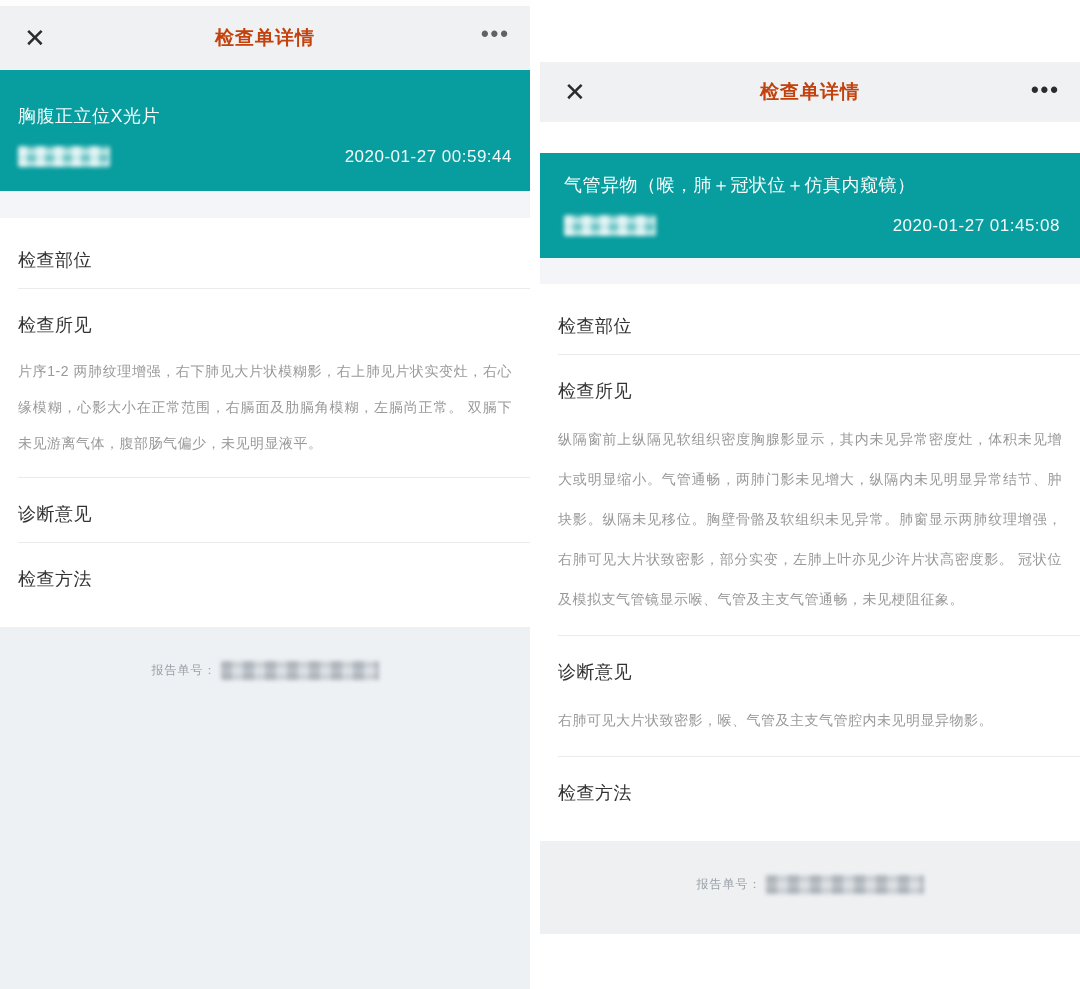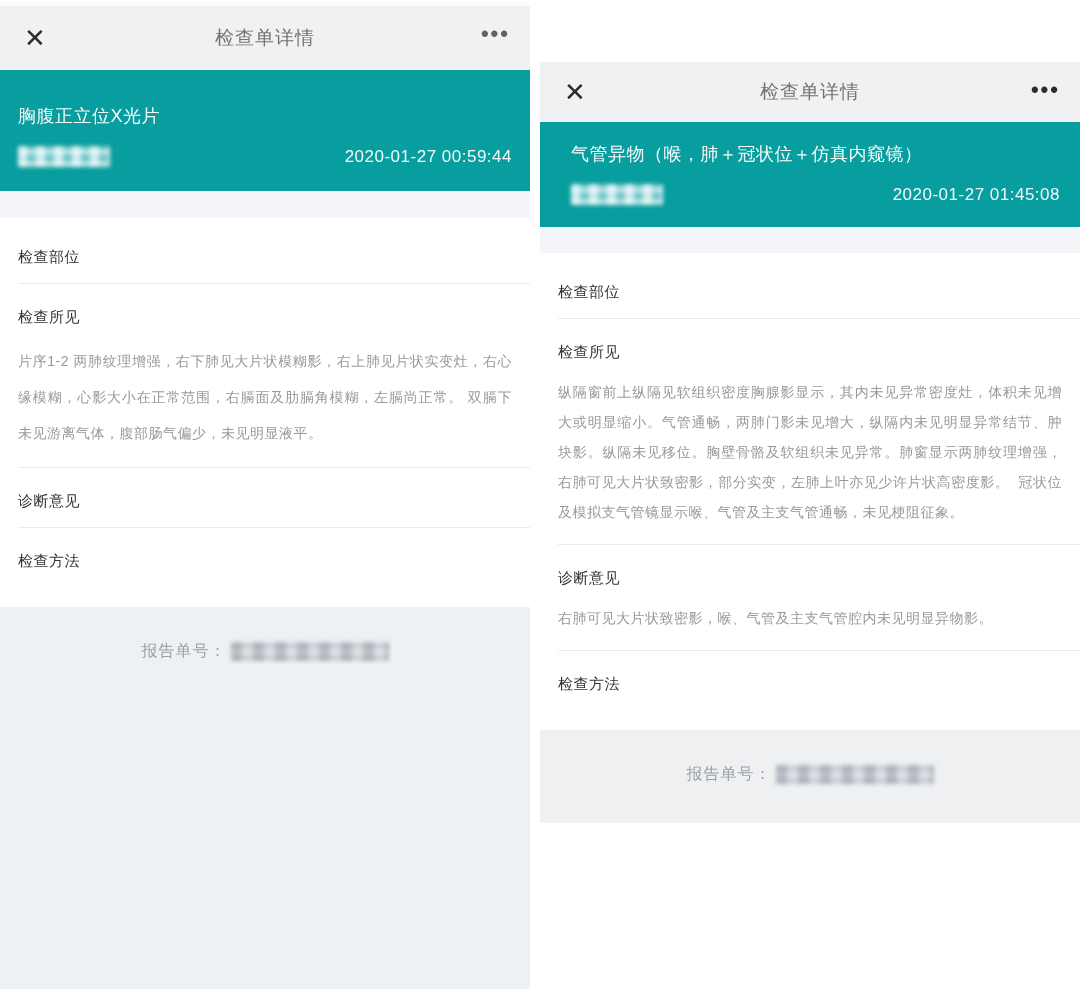--- a/index.html
+++ b/index.html
@@ -12,27 +12,27 @@
   .panel.right { width: 540px; margin-left: 10px; }
 
   
   .top-strip-l { height: 6px;  background: #fdfdfd; }
   .top-strip-r { height: 62px; background: #ffffff; }
 
   
   .navbar { position: relative; height: 64px; background: #f0f1f2; display: flex; align-items: center; flex-shrink: 0; }
   .panel.right .navbar { height: 60px; }
   .close-x { position: absolute; left: 24px; font-size: 26px; font-weight: 300; color: #2c2c2c; line-height: 1; cursor: default; }
-  .nav-title { width: 100%; text-align: center; font-size: 19px; font-weight: 400; color: #737373; letter-spacing: 1px; }
+  .nav-title { width: 100%; text-align: center; font-size: 19px; font-weight: 700; color: #c2410c; letter-spacing: 1px; }
   .more-dots { position: absolute; right: 20px; font-size: 22px; letter-spacing: 2px; color: #2c2c2c; font-weight: 700; line-height: 0.5; top: 22px; }
   .panel.left .more-dots { color: #4a4a4a; opacity: .85; }
 
   
   .banner { background: #089d9e; color: #fff; padding: 34px 18px 24px 18px; flex-shrink: 0; }
-  .panel.right .banner { padding: 20px 20px 22px 31px; }
+  .panel.right .banner { padding: 20px 20px 22px 24px; margin-top: 31px; }
   .exam-name { font-size: 18px; letter-spacing: .5px; color: rgba(255,255,255,.97); }
   .banner-row { display: flex; justify-content: space-between; align-items: flex-end; margin-top: 18px; }
   .banner-time { font-size: 17px; color: rgba(255,255,255,.95); letter-spacing: .5px; }
 
   
   .redact { filter: blur(2px); border-radius: 2px; display: inline-block; }
   .redact.white {
     width: 92px; height: 21px;
     background:
       repeating-linear-gradient(90deg, rgba(255,255,255,.75) 0 9px, rgba(255,255,255,.25) 9px 18px),
@@ -46,30 +46,30 @@
   }
 
   
   .gap { background: #f3f5f8; flex-shrink: 0; }
   .panel.left  .gap { height: 27px; }
   .panel.right .gap { height: 26px; }
 
   
   .card { background: #fff; padding: 6px 0 20px 0; flex-shrink: 0; }
   .sec { padding: 0 18px; }
-  .sec h3 { font-size: 15px; font-weight: 400; color: #333; margin: 24px 0 16px 0; letter-spacing: .5px; }
+  .sec h3 { font-size: 18px; font-weight: 400; color: #333; margin: 24px 0 16px 0; letter-spacing: .5px; }
   .sec p { font-size: 14px; color: #999; letter-spacing: .5px; text-align: justify; margin-bottom: 16px; }
   .panel.left  .sec p { line-height: 36px; }
-  .panel.right .sec p { line-height: 30px; font-family: Liberation Mono, monospace; }
+  .panel.right .sec p { line-height: 40px; }
   .divider { height: 1px; background: #ebebeb; margin-left: 18px; }
 
   
   .bottom-gray { background: #eef1f4; flex: 1; }
   .gray-band { background: #eef0f2; height: 93px; flex-shrink: 0; }
-  .report-line { display: flex; justify-content: center; align-items: center; gap: 4px; padding-top: 34px; font-size: 16px; color: #9aa0a6; letter-spacing: 1px; }
+  .report-line { display: flex; justify-content: center; align-items: center; gap: 4px; padding-top: 34px; font-size: 12px; color: #9aa0a6; letter-spacing: 1px; }
   .bottom-white { background: #fff; flex: 1; }
 </style>
 </head>
 <body>
 
 <div class="wrap">
 
   <div class="panel left">
     <div class="top-strip-l"></div>
 

